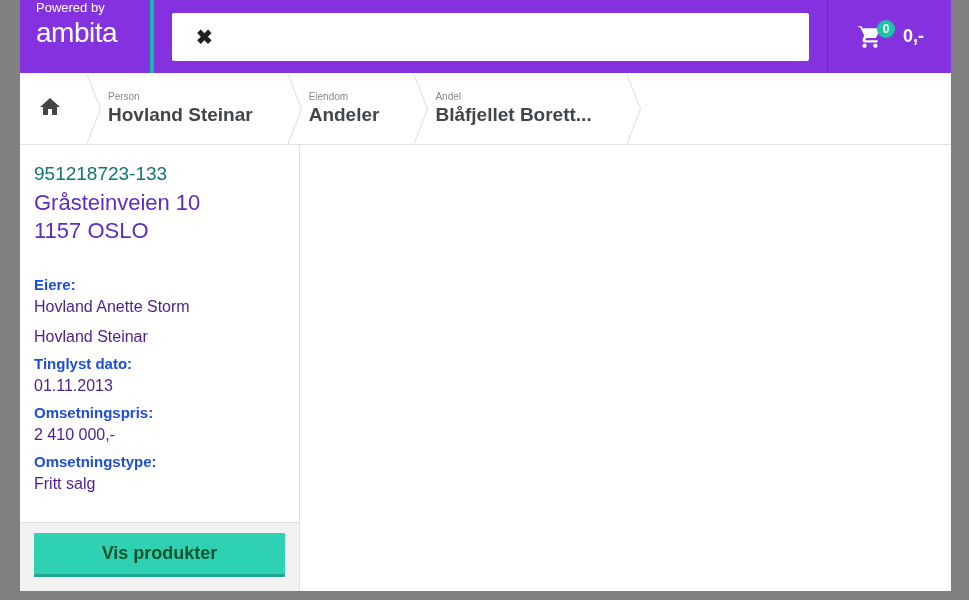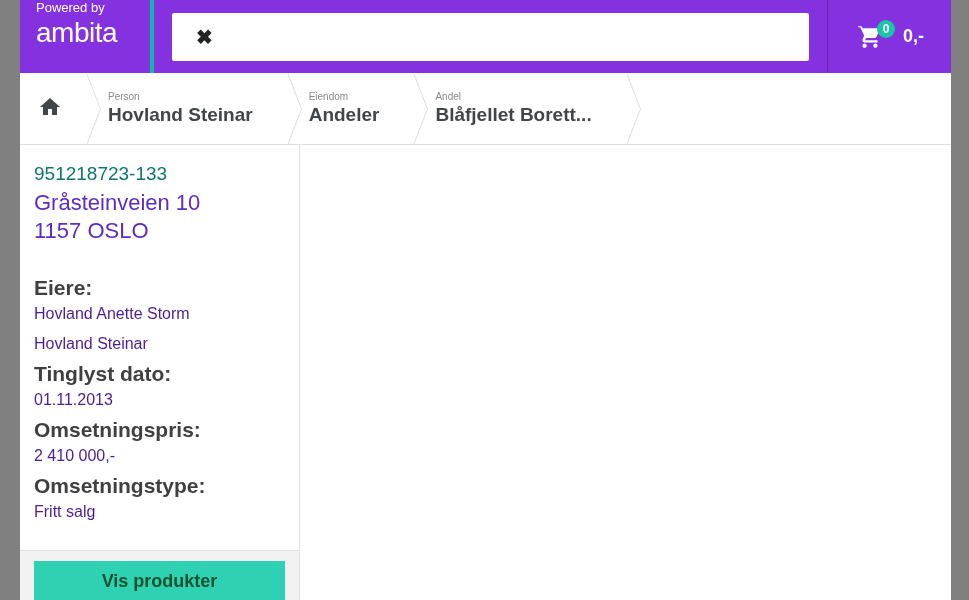--- a/index.html
+++ b/index.html
@@ -186,22 +186,22 @@
       margin-bottom: 4px;
     }
     .detail-title {
       color: #5d2bc6;
       font-size: 22px;
       line-height: 1.25;
       margin-bottom: 32px;
     }
     .detail-label {
       font-weight: bold;
-      font-size: 21px;
-      color: #404040;
+      font-size: 15px;
+      color: #1d4ed8;
       margin-bottom: 2px;
     }
     .detail-value {
       font-size: 16px;
       color: #4c1d95;
       margin-bottom: 6px;
       line-height: 1.5;
     }
     .btn-products {
       margin-top: auto;

